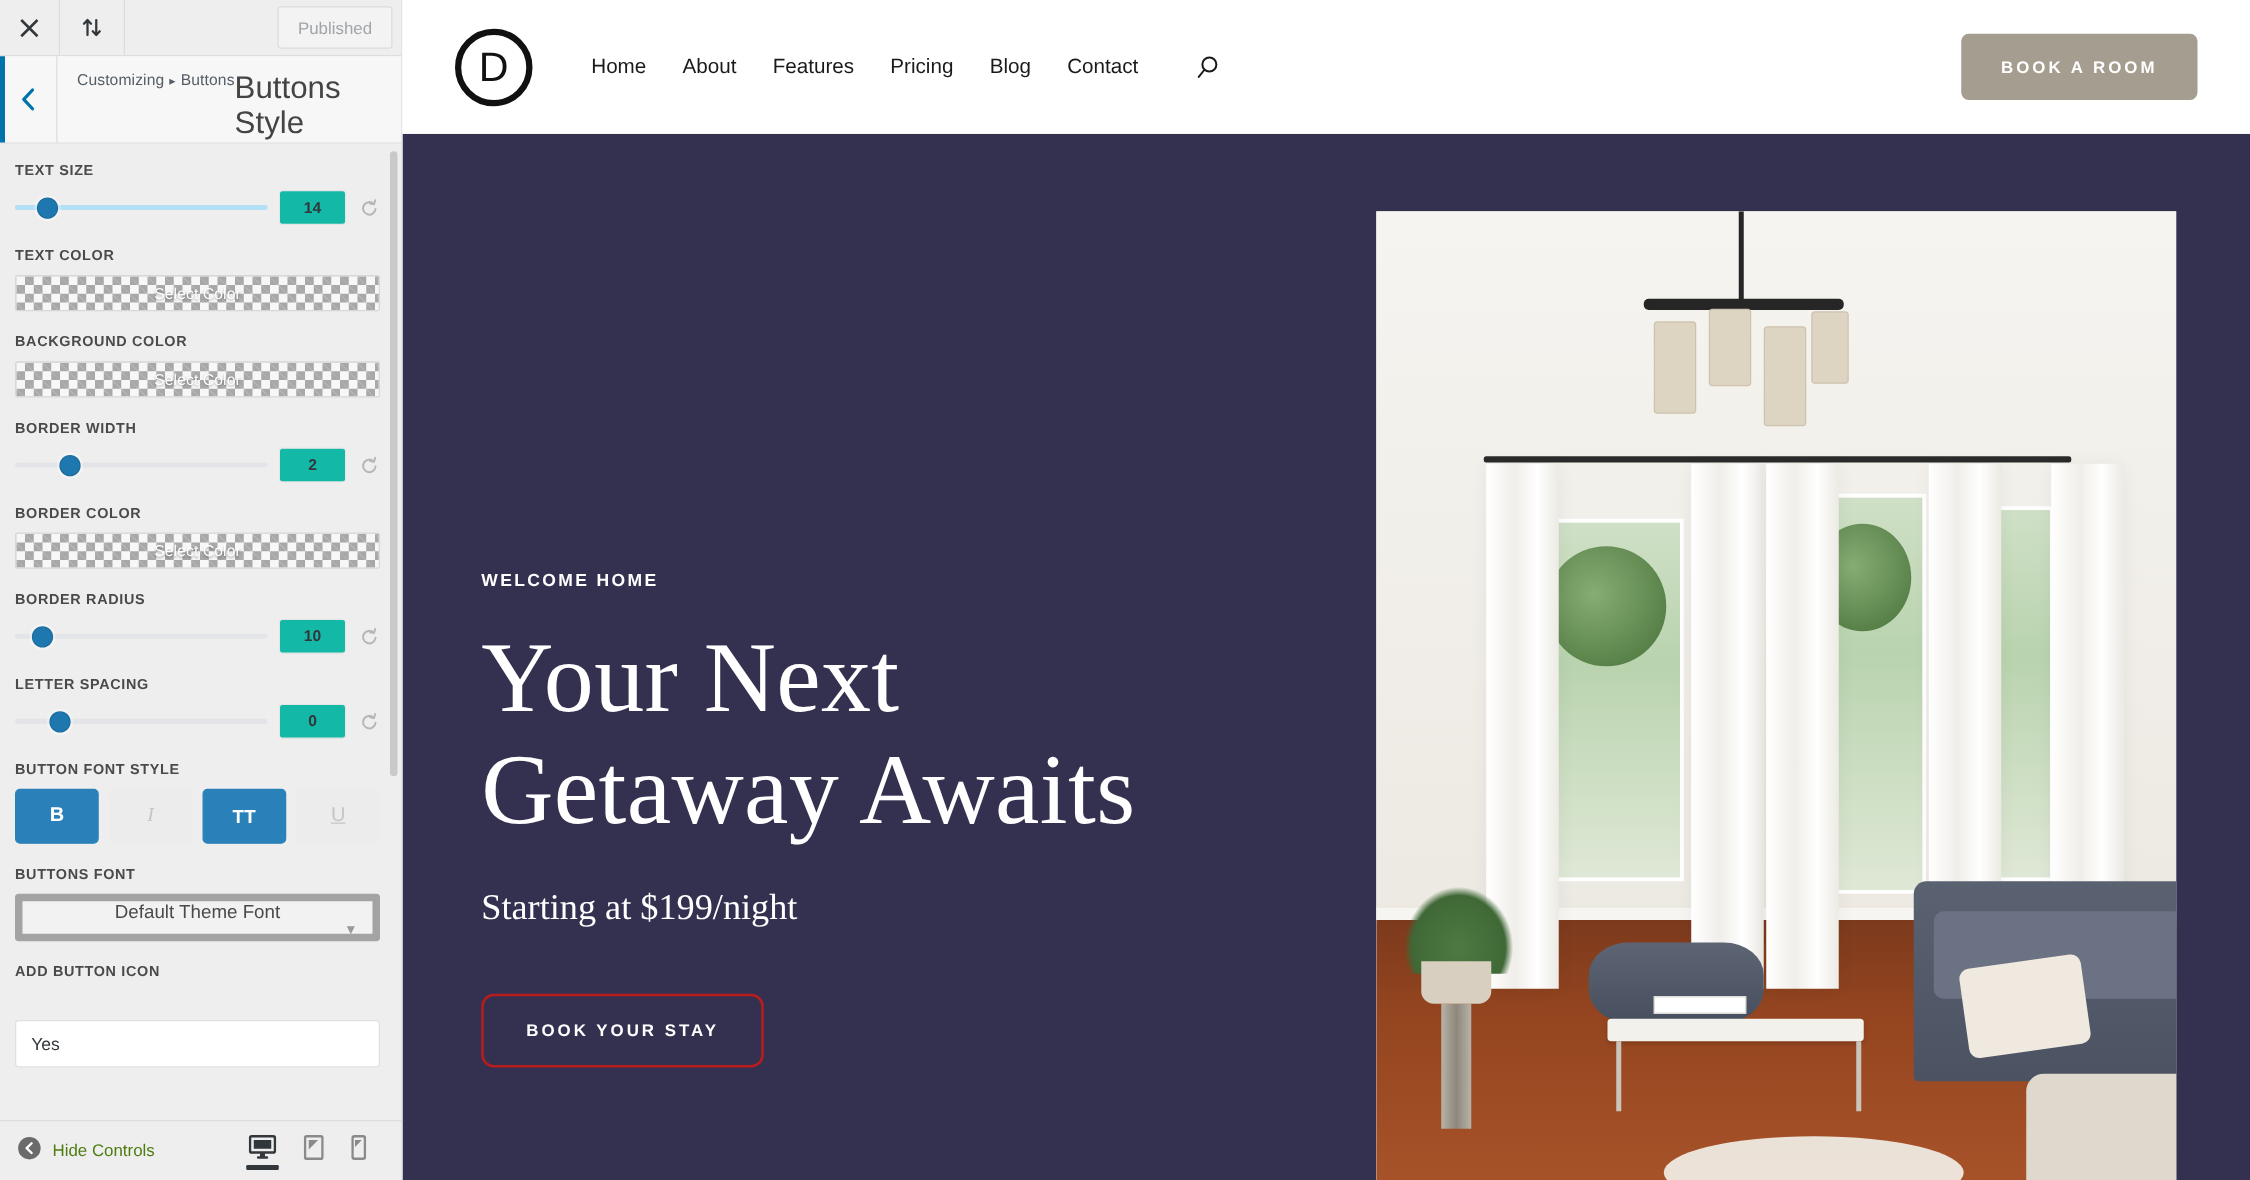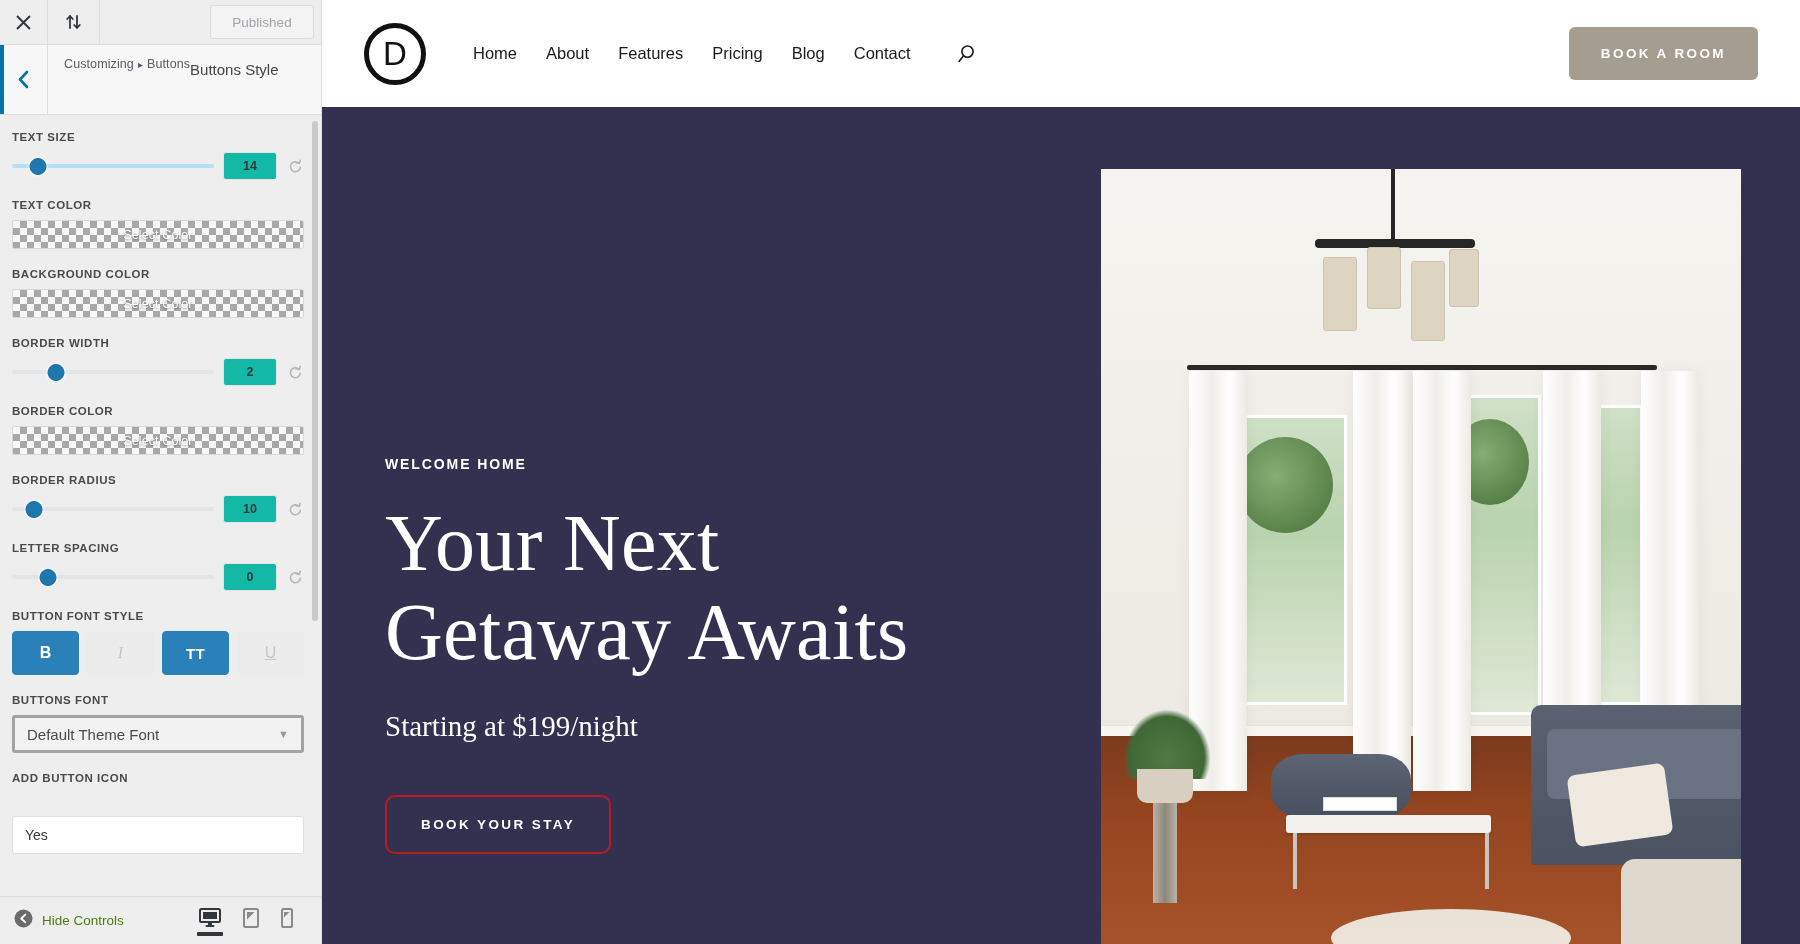--- a/index.html
+++ b/index.html
@@ -29,21 +29,21 @@
     width: 48px; display: flex; align-items: center; justify-content: center;
     border-right: 1px solid #dddddd; cursor: pointer; background: #eeeeee;
   }
   .cz-close svg { display:block; }
   .cz-devices-btn {
     width: 52px; display: flex; align-items: center; justify-content: center;
     border-right: 1px solid #dddddd; cursor: pointer; background: #eeeeee;
   }
   .cz-topbar-spacer { flex: 1 1 auto; }
   .cz-publish {
-    width: 104px; margin: 5px 7px 5px 0;
+    width: 92px; margin: 5px 7px 5px 0;
     background: #f3f3f3; border: 1px solid #dcdcdc; border-radius: 3px;
     color: #a0a5aa; font-size: 13.5px;
     display: flex; align-items: center; justify-content: center;
     cursor: default;
   }
 
   .cz-header {
     background: #f7f7f7;
     border-bottom: 1px solid #dddddd;
     display: flex; align-items: stretch;
@@ -54,21 +54,21 @@
     content: ""; position: absolute; left: 0; top: 0; bottom: 0;
     width: 4px; background: #0073aa;
   }
   .cz-back {
     width: 48px; display: flex; align-items: center; justify-content: center;
     border-right: 1px solid #dddddd; cursor: pointer;
   }
   .cz-titles { padding: 10px 0 10px 16px; display: flex; flex-direction: row; justify-content: center; }
   .cz-breadcrumb { font-size: 12.5px; color: #555d66; line-height: 18px; letter-spacing: .1px; }
   .cz-breadcrumb .sep { margin: 0 4px; font-size: 10px; }
-  .cz-section-title { font-size: 15px; color: #444; font-weight: 400; line-height: 28px; margin-top: 1px; }
+  .cz-section-title { font-size: 25px; color: #444; font-weight: 400; line-height: 28px; margin-top: 1px; }
 
   .cz-body {
     flex: 1 1 auto; overflow: hidden;
     padding: 16px 17px 10px 12px;
     position: relative;
     background: #eeeeee;
   }
   .cz-scrollbar {
     position: absolute; right: 3px; top: 6px;
     width: 6px; height: 500px; border-radius: 3px;
@@ -125,23 +125,23 @@
     background: #ececec; color: #c5c5c5; border: 1px solid transparent;
   }
   .fs-btn.active { background: #2a81b9; color: #ffffff; border-color: #2a81b9; }
   .fs-btn.bold { font-weight: bold; }
   .fs-btn.italic { font-style: italic; font-family: "Liberation Serif", serif; }
   .fs-btn.tt { font-weight: bold; font-size: 15px; letter-spacing: .3px; }
   .fs-btn.underline { text-decoration: underline; }
 
   
   .cz-select {
-    height: 38px; background: #f2f2f2; border: 3px solid #a3a3a3; border-radius: 3px;
+    height: 38px; background: #f2f2f2; border: 6px solid #a3a3a3; border-radius: 3px;
     display: flex; align-items: center; padding: 0 12px;
-    font-size: 15px; color: #4a4a4a; cursor: pointer; position: relative;
+    font-size: 15px; color: #4a4a4a; cursor: pointer; position: relative; flex-direction: column;
   }
   .cz-select .caret { margin-left: auto; color: #9a9a9a; font-size: 11px; }
   .cz-text-input {
     height: 38px; background: #ffffff; border: 1px solid #e0e0e0; border-radius: 3px;
     display: flex; align-items: center; padding: 0 12px;
     font-size: 14px; color: #32373c; cursor: text; margin-top: 32px;
   }
 
   .cz-footer {
     height: 48px; flex: 0 0 48px; background: #eeeeee;

